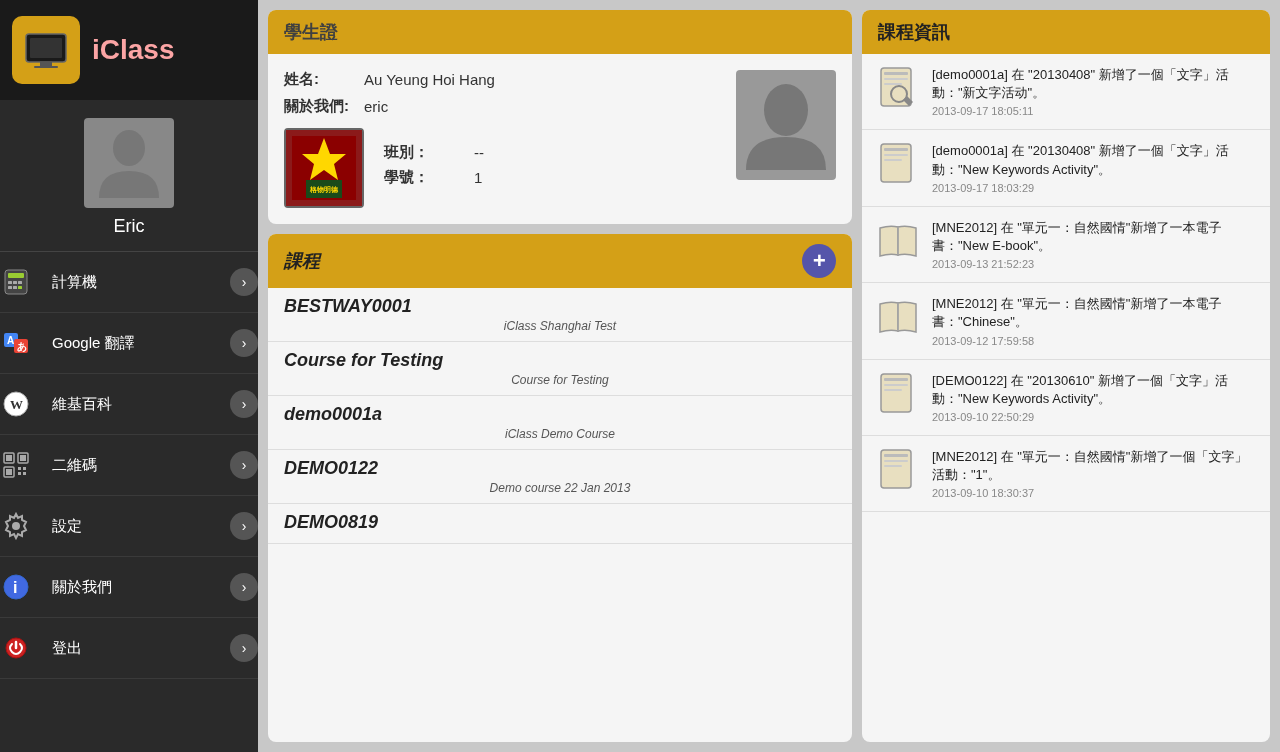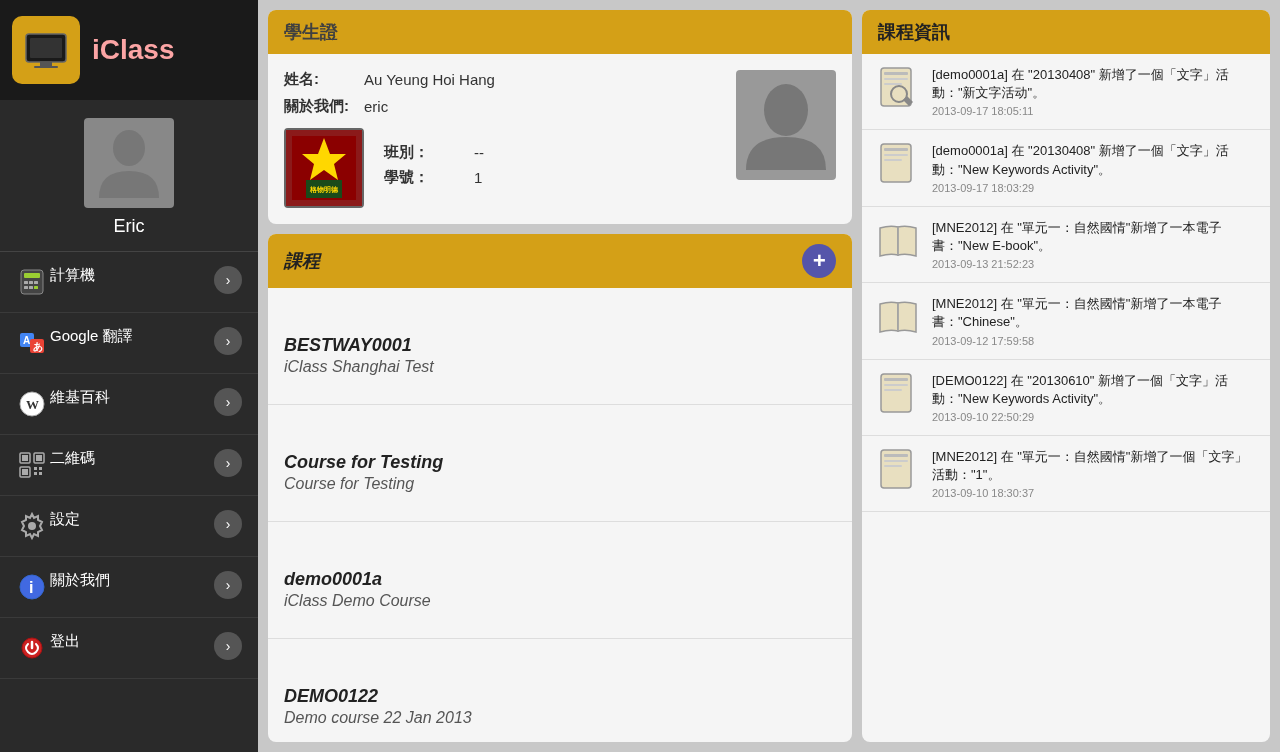--- a/index.html
+++ b/index.html
@@ -66,26 +66,27 @@
       font-size: 18px;
       margin-top: 8px;
     }
     #nav-menu {
       flex: 1;
       display: flex;
       flex-direction: column;
     }
     .nav-item {
       display: flex;
-      padding: 14px 16px;
+      align-items: center;
+      padding: 14px 0;
       border-bottom: 1px solid #3a3a3a;
       cursor: pointer;
       color: #ffffff;
       font-size: 15px;
-      gap: 2px;
+      gap: 20px;
       position: relative;
     }
     .nav-icon {
       width: 32px;
       height: 32px;
       display: flex;
       align-items: center;
       justify-content: center;
       flex-shrink: 0;
     }
@@ -218,34 +219,34 @@
       cursor: pointer;
       color: white;
       font-size: 22px;
       font-weight: bold;
     }
     #courses-list {
       overflow-y: auto;
       flex: 1;
     }
     .course-item {
-      padding: 28px 16px;
+      padding: 8px 16px;
       border-bottom: 1px solid #ddd;
       cursor: pointer;
-      margin-top: 19px;
     }
     .course-code {
       font-size: 18px;
       font-weight: bold;
       color: #222;
       margin-bottom: 2px;
     }
     .course-name {
-      font-size: 16px;
+      font-size: 12px;
       color: #555;
+      text-align: center;
     }
 
     
     #right-panel {
       width: 408px;
       background: #f5f5f5;
       border-radius: 8px;
       overflow: hidden;
       display: flex;
       flex-direction: column;

